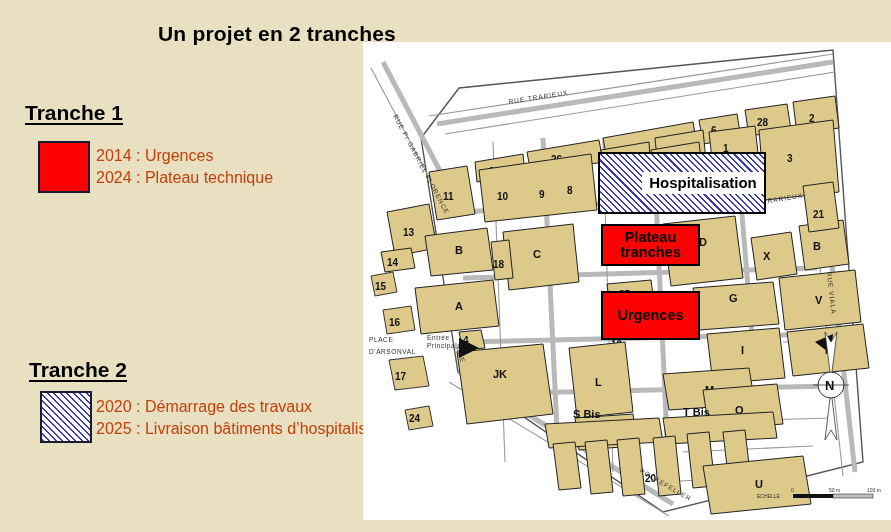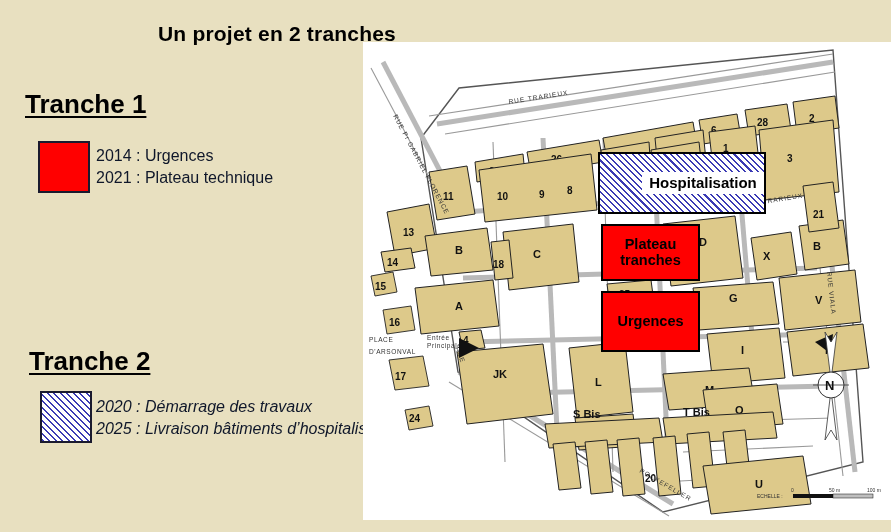--- a/index.html
+++ b/index.html
@@ -24,25 +24,26 @@
     font-size: 21px;
     font-weight: bold;
     color: #000;
     letter-spacing: .2px;
     white-space: nowrap;
   }
 
   
   .tranche-heading {
     position: absolute;
-    font-size: 26px;
+    font-size: 21px;
     font-weight: bold;
     color: #000;
     text-decoration: underline;
     text-underline-offset: 3px;
+    margin-top: 12px;
   }
   #tranche1-heading { left: 25px; top: 89px; }
   #tranche2-heading { left: 29px; top: 346px; }
 
   .swatch {
     position: absolute;
     width: 52px; height: 52px;
     border: 2px solid #1a1a2e;
   }
   #swatch-tranche1 {
@@ -54,26 +55,26 @@
     background:
       repeating-linear-gradient(45deg,
         #3b3bb5 0px, #3b3bb5 1.6px,
         #ffffff 1.6px, #ffffff 4.6px);
     background-color: #ffffff;
   }
 
   .legend-lines {
     position: absolute;
     font-size: 16px;
-    color: #0f172a;
+    color: #c2410c;
     line-height: 1.35;
     white-space: nowrap;
   }
   #legend1-lines { left: 96px; top: 145px; }
-  #legend2-lines { left: 96px; top: 396px; font-style: italic; }
+  #legend2-lines { left: 96px; top: 396px; }
 
   
   #map-panel {
     position: absolute;
     left: 363px; top: 42px;
     width: 528px; height: 478px;
     background: #ffffff;
     overflow: hidden;
   }
   #map-svg { display: block; width: 528px; height: 478px; }
@@ -100,46 +101,46 @@
     font-size: 15px;
   }
   #block-hospitalisation .blk-label {
     background: #ffffff;
     width: 100%;
     padding: 3px 0;
     margin-left: 42px;
   }
   #block-plateau {
     left: 601px; top: 224px;
-    width: 99px; height: 57px;
+    width: 99px; height: 42px;
     background: #ff0000;
     font-size: 14.5px;
     text-align: center;
   }
   #block-urgences {
     left: 601px; top: 291px;
-    width: 99px; height: 61px;
+    width: 99px; height: 49px;
     background: #ff0000;
     font-size: 14.5px;
   }
 </style>
 </head>
 <body>
 
 <div id="slide">
 
   <div id="title">Un projet en 2 tranches</div>
 
   <div id="tranche1-heading" class="tranche-heading">Tranche 1</div>
 
   <div id="swatch-tranche1" class="swatch"></div>
 
   <div id="legend1-lines" class="legend-lines">
     <div>2014 : Urgences</div>
-    <div>2021 : Plateau technique</div>
+    <div>2024 : Plateau technique</div>
   </div>
 
   <div id="tranche2-heading" class="tranche-heading">Tranche 2</div>
 
   <div id="swatch-tranche2" class="swatch"></div>
 
   <div id="legend2-lines" class="legend-lines">
     <div>2020 : Démarrage des travaux</div>
     <div>2025 : Livraison bâtiments d’hospitalisation</div>
   </div>

